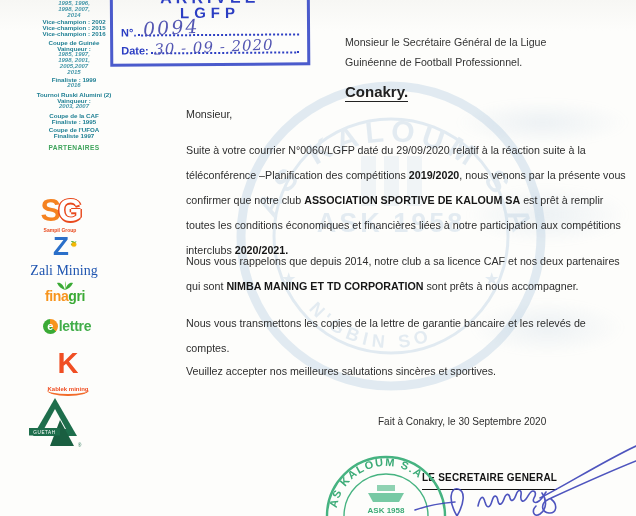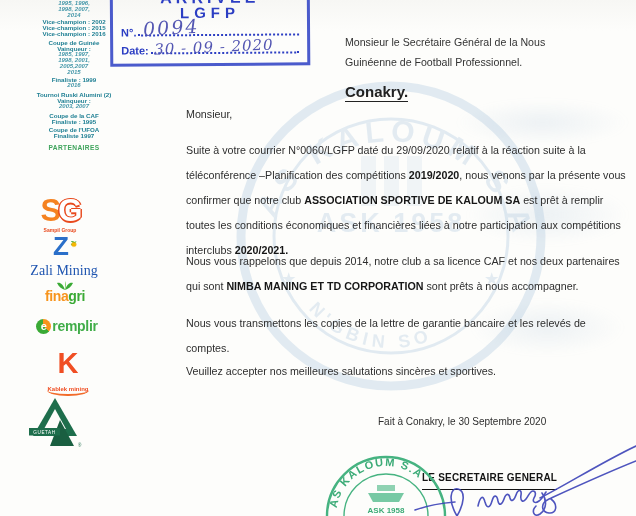--- a/index.html
+++ b/index.html
@@ -147,21 +147,21 @@
     <svg class="fin-leaf" width="18" height="9" viewBox="0 0 18 9">
       <path d="M9 9 C7 3 4 1 1 2 C3 6 6 8 9 9 Z" fill="#3aaa35"></path>
       <path d="M9 9 C9 3 9 1 9 0 C10 2 10 5 9 9 Z" fill="#5bbf3f"></path>
       <path d="M9 9 C11 3 14 1 17 2 C15 6 12 8 9 9 Z" fill="#3aaa35"></path>
     </svg>
     <div class="fin-txt"><span class="fin-1">fina</span><span class="fin-2">gri</span></div>
   </div>
 
   <div class="logo logo-energui">
     <span class="en-e">e</span>
-    <span class="en-rest">remplir</span>
+    <span class="en-rest">lettre</span>
   </div>
 
   <div class="logo logo-kablek">
     <div class="k-mark">K</div>
     <span class="k-cap">Kablek mining</span>
   </div>
 
   <div class="logo logo-guetah">
     <svg width="58" height="50" viewBox="0 0 58 50">
       <polygon points="27,0 49,38 5,38" fill="#1e6e4c"></polygon>
@@ -182,21 +182,21 @@
       <span class="hand hand-no">0094</span>
     </div>
     <div class="stamp-row">
       <span class="stamp-label">Date:</span>
       <span class="leader"></span>
       <span class="hand hand-date">30 - 09 - 2020</span>
     </div>
   </div>
 
   <div class="recipient">
-    <div>Monsieur le Secrétaire Général de la Nous</div>
+    <div>Monsieur le Secrétaire Général de la Ligue</div>
     <div>Guinéenne de Football Professionnel.</div>
   </div>
   <div class="city">Conakry.</div>
 
   <div class="salutation">Monsieur,</div>
 
   <div class="para p1"><span>Suite à votre courrier N°0060/LGFP daté du 29/09/2020 relatif à la réaction suite à la téléconférence –Planification des compétitions </span><b>2019/2020</b><span>, nous venons par la présente vous confirmer que notre club </span><b>ASSOCIATION SPORTIVE DE KALOUM SA</b><span> est prêt à remplir toutes les conditions économiques et financières liées à notre participation aux compétitions interclubs </span><b>2020/2021.</b></div>
 
   <div class="para p2"><span>Nous vous rappelons que depuis 2014, notre club a sa licence CAF et nos deux partenaires qui sont </span><b>NIMBA MANING ET TD CORPORATION</b><span> sont prêts à nous accompagner.</span></div>
 

